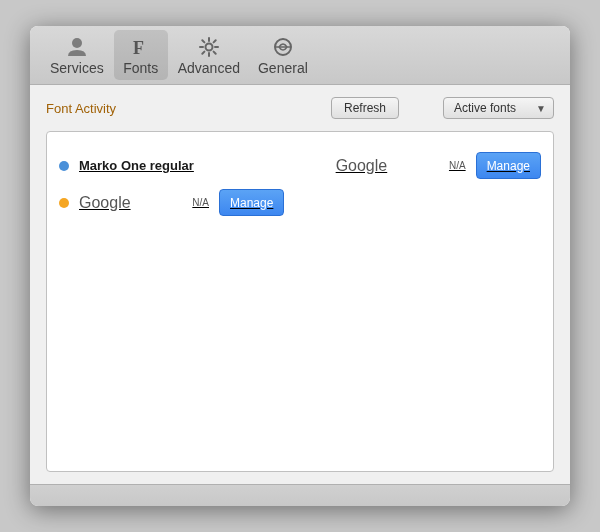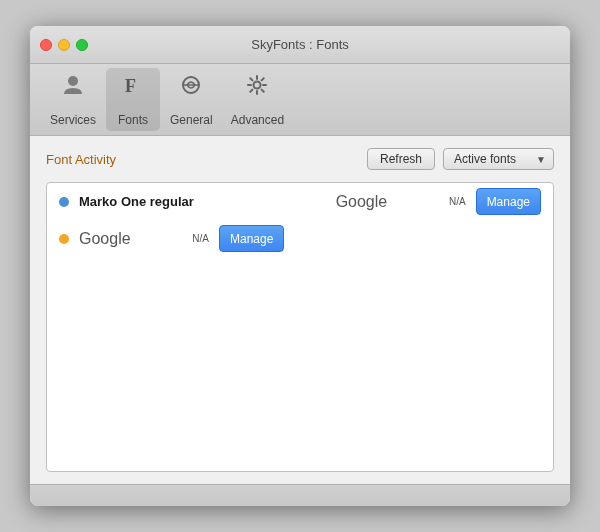--- a/index.html
+++ b/index.html
@@ -86,23 +86,23 @@
       width: 26px;
       height: 26px;
       display: flex;
       align-items: center;
       justify-content: center;
       font-size: 20px;
       color: #555;
     }
 
     .toolbar-label {
-      font-size: 12px;
+      font-size: 14px;
       color: #444;
-      margin-top: 15px;
+      margin-top: 0;
     }
 
     .content-area {
       flex: 1;
       background: #f0f0f0;
       display: flex;
       flex-direction: column;
       padding: 12px 16px;
       overflow: hidden;
     }
@@ -146,37 +146,39 @@
       appearance: none;
       -webkit-appearance: none;
       padding: 2px 28px 2px 10px;
       font-size: 12px;
       background: linear-gradient(to bottom, #f5f5f5, #e0e0e0);
       border: 1px solid #aaa;
       border-radius: 4px;
       cursor: pointer;
       color: #333;
       height: 22px;
+      margin-left: 36px;
     }
 
     .dropdown-arrow {
       position: absolute;
       right: 8px;
       pointer-events: none;
       font-size: 10px;
       color: #555;
     }
 
     .font-list-container {
       background: white;
       border: 1px solid #c0c0c0;
       border-radius: 4px;
       flex: 1;
       overflow-y: auto;
-      padding: 0 0;
+      padding: 15px 0;
+      text-decoration: underline;
     }
 
     .font-row {
       display: flex;
       align-items: center;
       padding: 5px 12px;
       gap: 10px;
     }
 
     .font-dot {
@@ -223,68 +225,60 @@
       background: linear-gradient(to bottom, #d0d0d0, #c8c8c8);
       border-top: 1px solid #b0b0b0;
       border-radius: 0 0 8px 8px;
     }
   </style>
 </head>
 <body>
 
 <div class="window">
 
-  <div class="title-bar">
-    <div class="traffic-lights">
-      <div class="traffic-light close"></div>
-      <div class="traffic-light minimize"></div>
-      <div class="traffic-light maximize"></div>
-    </div>
-    <span class="title-text">SkyFonts : Fonts</span>
-  </div>
 
   <div class="toolbar">
     <div class="toolbar-item">
       <div class="toolbar-icon">
         <svg width="22" height="22" viewBox="0 0 22 22">
           <circle cx="11" cy="7" r="5" fill="#666" opacity="0.8"></circle>
           <path d="M2 20 Q2 14 11 14 Q20 14 20 20" fill="#666" opacity="0.8"></path>
         </svg>
       </div>
       <span class="toolbar-label">Services</span>
     </div>
     <div class="toolbar-item active">
       <div class="toolbar-icon">
         <svg width="22" height="22" viewBox="0 0 22 22">
           <text x="3" y="18" font-size="18" font-weight="bold" fill="#555" font-family="serif">F</text>
         </svg>
       </div>
       <span class="toolbar-label">Fonts</span>
+    </div>
+    <div class="toolbar-item">
+      <div class="toolbar-icon">
+        <svg width="22" height="22" viewBox="0 0 22 22">
+          <circle cx="11" cy="11" r="3.5" fill="none" stroke="#666" stroke-width="2"></circle>
+          <path d="M11 2 L11 5 M11 17 L11 20 M2 11 L5 11 M17 11 L20 11 M4.3 4.3 L6.4 6.4 M15.6 15.6 L17.7 17.7 M17.7 4.3 L15.6 6.4 M6.4 15.6 L4.3 17.7" stroke="#666" stroke-width="2" stroke-linecap="round"></path>
+        </svg>
+      </div>
+      <span class="toolbar-label">Advanced</span>
     </div>
     <div class="toolbar-item">
       <div class="toolbar-icon">
         <svg width="22" height="22" viewBox="0 0 22 22">
           <path d="M11 3 A8 8 0 0 1 11 3" fill="none" stroke="#666" stroke-width="2.5"></path>
           <path d="M11 2 C11 2 11 2 11 2" fill="none"></path>
           <circle cx="11" cy="11" r="8" fill="none" stroke="#666" stroke-width="2"></circle>
           <path d="M7 11 Q11 5 15 11" fill="none" stroke="#666" stroke-width="1.5"></path>
           <path d="M7 11 Q11 17 15 11" fill="none" stroke="#666" stroke-width="1.5"></path>
           <line x1="3.5" y1="11" x2="18.5" y2="11" stroke="#666" stroke-width="1.5"></line>
         </svg>
       </div>
       <span class="toolbar-label">General</span>
-    </div>
-    <div class="toolbar-item">
-      <div class="toolbar-icon">
-        <svg width="22" height="22" viewBox="0 0 22 22">
-          <circle cx="11" cy="11" r="3.5" fill="none" stroke="#666" stroke-width="2"></circle>
-          <path d="M11 2 L11 5 M11 17 L11 20 M2 11 L5 11 M17 11 L20 11 M4.3 4.3 L6.4 6.4 M15.6 15.6 L17.7 17.7 M17.7 4.3 L15.6 6.4 M6.4 15.6 L4.3 17.7" stroke="#666" stroke-width="2" stroke-linecap="round"></path>
-        </svg>
-      </div>
-      <span class="toolbar-label">Advanced</span>
     </div>
   </div>
 
   <div class="content-area">
 
     <div class="content-header">
       <span class="section-title">Font Activity</span>
       <div class="header-controls">
         <button class="refresh-btn">Refresh</button>
         <div class="dropdown-container">

